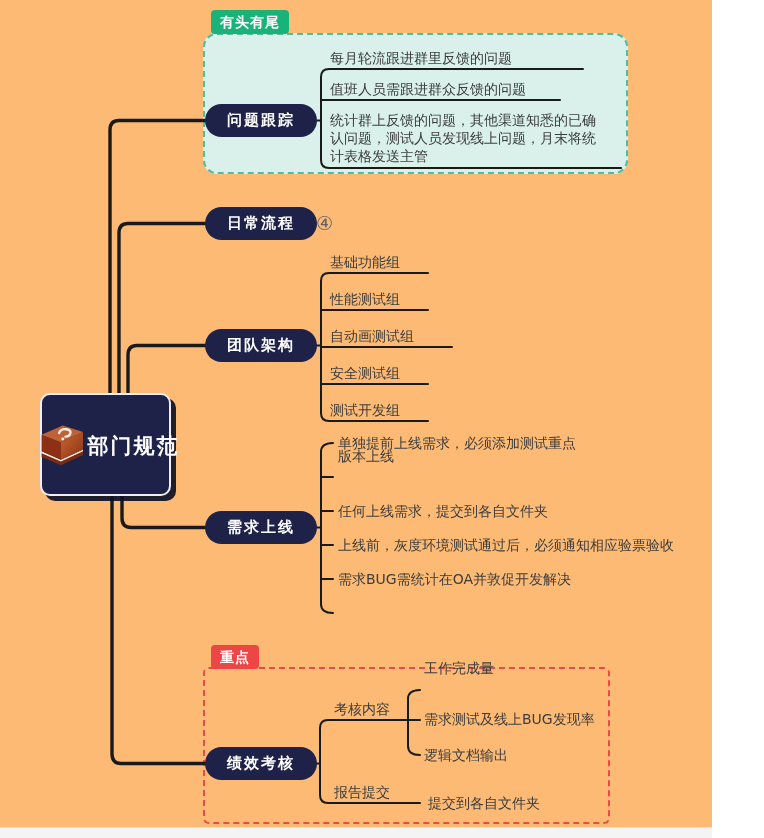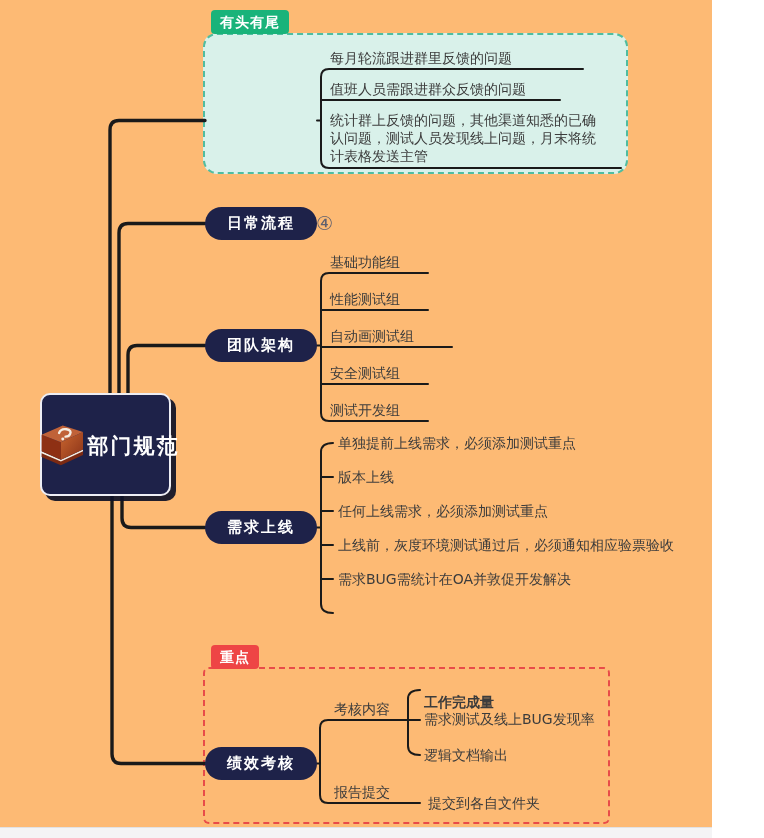--- a/index.html
+++ b/index.html
@@ -135,44 +135,45 @@
         <polygon points="10,15 31,23 31,42 10,33" fill="#8e3014"></polygon>
         <polygon points="31,23 55,12 55,31 31,42" fill="url(#cov)"></polygon>
         <polygon points="10,15 33,5 55,12 31,23" fill="#c06238"></polygon>
         <path d="M29,13 q2,-5 8,-4 q6,1 4,5 q-1,3 -5,3" fill="none" stroke="#f5ede2" stroke-width="2.6" stroke-linecap="round"></path>
         <circle cx="33" cy="19.5" r="1.6" fill="#f5ede2"></circle>
       </svg>
     </span>
     <div class="root-label">部门规范</div>
   </div>
 
+  <div class="pill pill-issue">问题跟踪</div>
   <div class="pill pill-daily">日常流程</div>
   <div class="badge">④</div>
   <div class="pill pill-team">团队架构</div>
   <div class="pill pill-launch">需求上线</div>
   <div class="pill pill-perf">绩效考核</div>
 
   <div class="leaf" style="left:330px; top:50px;">每月轮流跟进群里反馈的问题</div>
   <div class="leaf" style="left:330px; top:81px;">值班人员需跟进群众反馈的问题</div>
   <div class="leaf wrap" style="left:330px; top:111px; width:276px;">统计群上反馈的问题，其他渠道知悉的已确认问题，测试人员发现线上问题，月末将统计表格发送主管</div>
 
   <div class="leaf" style="left:330px; top:254px;">基础功能组</div>
   <div class="leaf" style="left:330px; top:291px;">性能测试组</div>
   <div class="leaf" style="left:330px; top:328px;">自动画测试组</div>
   <div class="leaf" style="left:330px; top:365px;">安全测试组</div>
   <div class="leaf" style="left:330px; top:402px;">测试开发组</div>
 
   <div class="leaf" style="left:338px; top:435px;">单独提前上线需求，必须添加测试重点</div>
-  <div class="leaf" style="left:338px; top:469px;">版本上线</div>
-  <div class="leaf" style="left:338px; top:503px;">任何上线需求，必须添加测试重点</div>
+  <div class="leaf" style="left:338px; top:449px;font-family:Liberation Mono, monospace;">版本上线</div>
+  <div class="leaf" style="left:338px; top:503px;">任何上线需求，提交到各自文件夹</div>
   <div class="leaf" style="left:338px; top:537px;">上线前，灰度环境测试通过后，必须通知相应验票验收</div>
   <div class="leaf" style="left:338px; top:571px;">需求BUG需统计在OA并敦促开发解决</div>
 
   <div class="leaf sub-label" style="left:334px; top:701px;">考核内容</div>
-  <div class="leaf" style="left:424px; top:694px;font-weight:bold;">工作完成量</div>
+  <div class="leaf" style="left:424px; top:660px;">工作完成量</div>
   <div class="leaf" style="left:424px; top:711px;">需求测试及线上BUG发现率</div>
   <div class="leaf" style="left:424px; top:747px;">逻辑文档输出</div>
 
   <div class="leaf sub-label" style="left:334px; top:784px;">报告提交</div>
   <div class="leaf" style="left:428px; top:795px;">提交到各自文件夹</div>
 
   <div class="footer-bar"></div>
 </div>
 
 </body></html>

